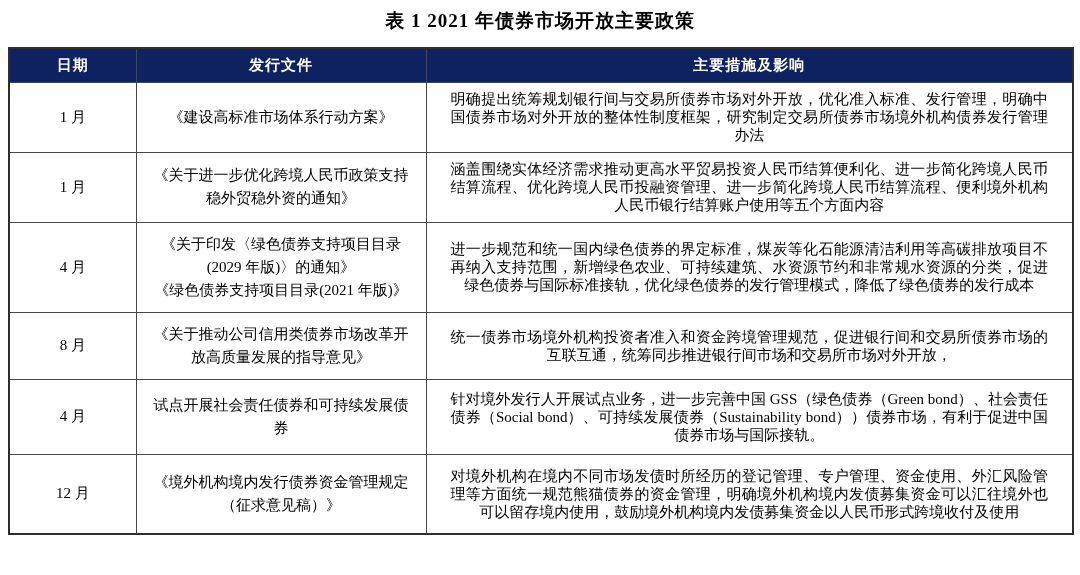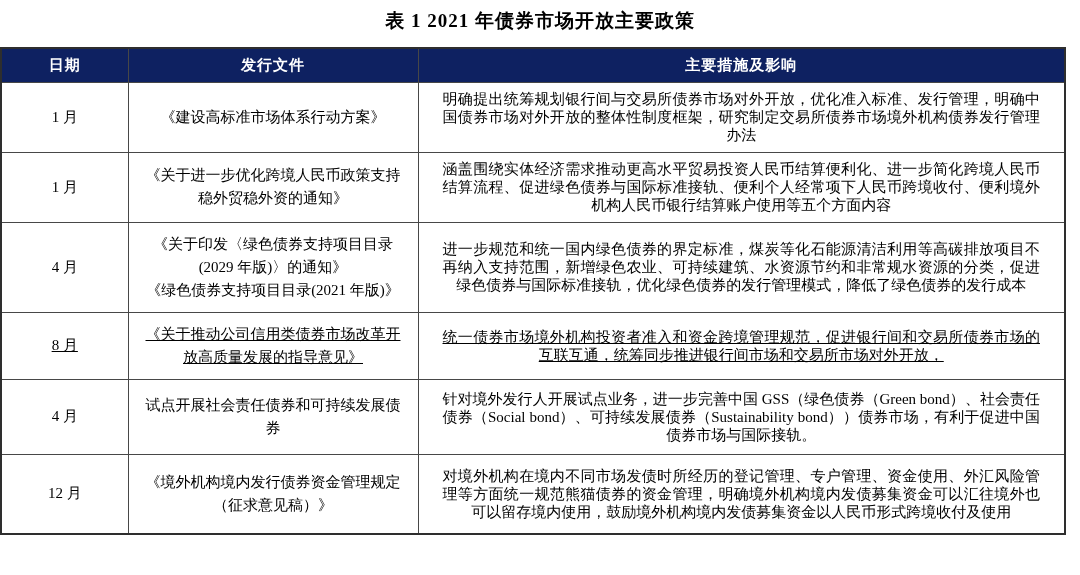--- a/index.html
+++ b/index.html
@@ -21,20 +21,21 @@
     font-size: 19px;
     font-weight: bold;
     padding-top: 8px;
     letter-spacing: 1px;
     height: 47px;
   }
   table.policy-table {
     border-collapse: collapse;
     table-layout: fixed;
     width: 1064px;
+    margin-left: 8px;
     border: 2px solid #2e2e2e;
   }
   .policy-table col.c-date { width: 127px; }
   .policy-table col.c-doc  { width: 290px; }
   .policy-table col.c-meas { width: 647px; }
   .policy-table th, .policy-table td {
     border: 1px solid #474747;
     vertical-align: middle;
     font-size: 15px;
   }
@@ -56,21 +57,21 @@
   }
   .policy-table td.meas-cell {
     text-align: justify;
     text-align-last: center;
     padding: 3px 24px;
     line-height: 18px;
   }
   tr.r1 { height: 70px; }
   tr.r2 { height: 70px; }
   tr.r3 { height: 90px; }
-  tr.r4 { height: 67px; text-decoration: underline; }
+  tr.r4 { height: 67px; }
   tr.r5 { height: 75px; }
   tr.r6 { height: 80px; }
   .source-line {
     margin: 10px 0 0 88px;
     font-size: 14.5px;
     font-weight: bold;
     letter-spacing: 0.5px;
   }
 </style>
 </head>
@@ -95,21 +96,21 @@
     </thead>
     <tbody>
       <tr class="r1">
         <td class="date-cell">1 月</td>
         <td class="doc-cell">《建设高标准市场体系行动方案》</td>
         <td class="meas-cell">明确提出统筹规划银行间与交易所债券市场对外开放，优化准入标准、发行管理，明确中国债券市场对外开放的整体性制度框架，研究制定交易所债券市场境外机构债券发行管理办法</td>
       </tr>
       <tr class="r2">
         <td class="date-cell">1 月</td>
         <td class="doc-cell">《关于进一步优化跨境人民币政策支持稳外贸稳外资的通知》</td>
-        <td class="meas-cell">涵盖围绕实体经济需求推动更高水平贸易投资人民币结算便利化、进一步简化跨境人民币结算流程、促进绿色债券与国际标准接轨、便利个人经常项下人民币跨境收付、便利境外机构人民币银行结算账户使用等五个方面内容</td>
+        <td class="meas-cell">涵盖围绕实体经济需求推动更高水平贸易投资人民币结算便利化、进一步简化跨境人民币结算流程、优化跨境人民币投融资管理、进一步简化跨境人民币结算流程、便利境外机构人民币银行结算账户使用等五个方面内容</td>
       </tr>
       <tr class="r3">
         <td class="date-cell">4 月</td>
         <td class="doc-cell">
           <div>《关于印发〈绿色债券支持项目目录(2029 年版)〉的通知》</div>
           <div>《绿色债券支持项目目录(2021 年版)》</div>
         </td>
         <td class="meas-cell">进一步规范和统一国内绿色债券的界定标准，煤炭等化石能源清洁利用等高碳排放项目不再纳入支持范围，新增绿色农业、可持续建筑、水资源节约和非常规水资源的分类，促进绿色债券与国际标准接轨，优化绿色债券的发行管理模式，降低了绿色债券的发行成本</td>
       </tr>
       <tr class="r4">

